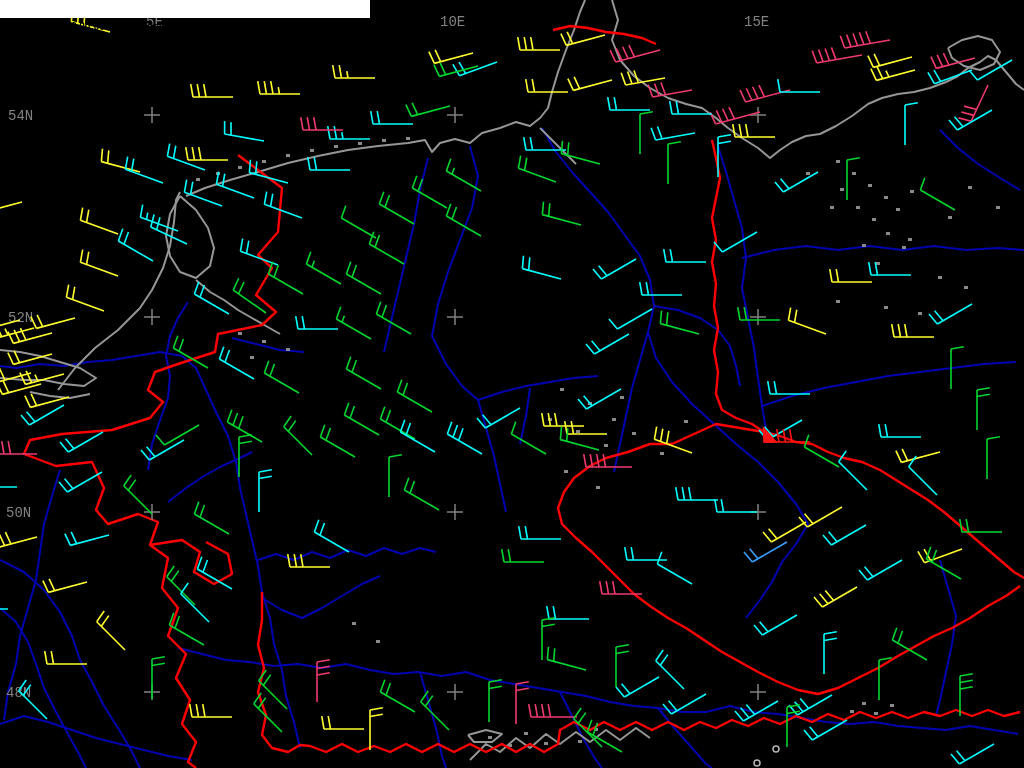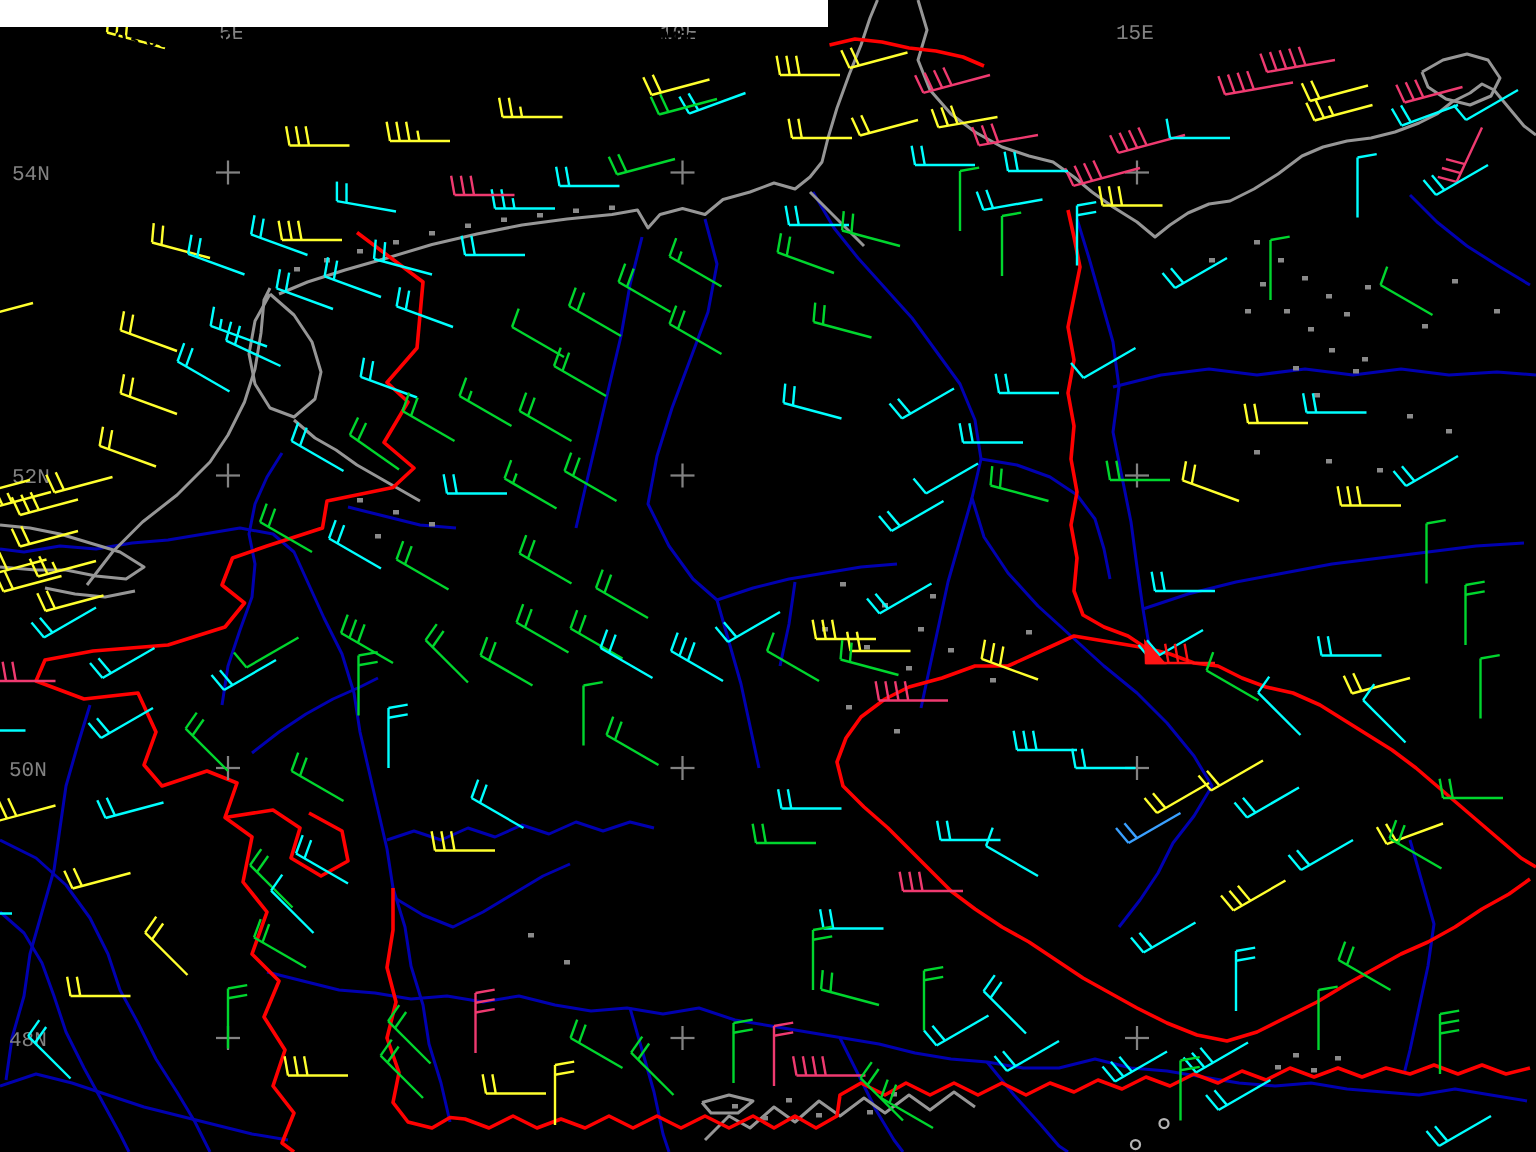--- a/index.html
+++ b/index.html
@@ -1,21 +1,21 @@
 <!DOCTYPE html>
 <html><head>
 <meta charset="utf-8">
 <style>
   html,body{margin:0;padding:0;background:#000;}
   #stage{position:relative;width:1024px;height:768px;background:#000;overflow:hidden;
          font-family:"Liberation Sans",sans-serif;}
   #map{position:absolute;left:0;top:0;}
   #titlebar{position:absolute;left:0;top:0;background:#ffffff;color:#000;
             font-family:"Liberation Sans",sans-serif;font-weight:bold;
-            font-size:15px;line-height:18px;height:18px;padding:0 4px 0 2px;
+            font-size:10px;line-height:18px;height:18px;padding:0 4px 0 2px;
             white-space:pre;z-index:5;}
 </style>
 </head>
 <body>
 
 <div id="stage">
   <svg id="map" width="1024" height="768">
       <polyline points="300,748 294,722 286,696 282,670 274,644 270,618 262,592 258,566 252,540 246,514 240,488 236,462 228,436 216,412 206,390 196,368 182,356 160,352 136,356 112,360 88,362 64,366 40,364 16,368 0,366" fill="none" stroke="#0000b0" stroke-width="2" stroke-linejoin="round"></polyline>
       <polyline points="148,470 152,444 160,420 168,398 170,376 166,356 170,336 178,318 188,302" fill="none" stroke="#0000b0" stroke-width="2" stroke-linejoin="round"></polyline>
       <polyline points="168,502 186,488 204,476 222,466 240,458 252,452" fill="none" stroke="#0000b0" stroke-width="2" stroke-linejoin="round"></polyline>

